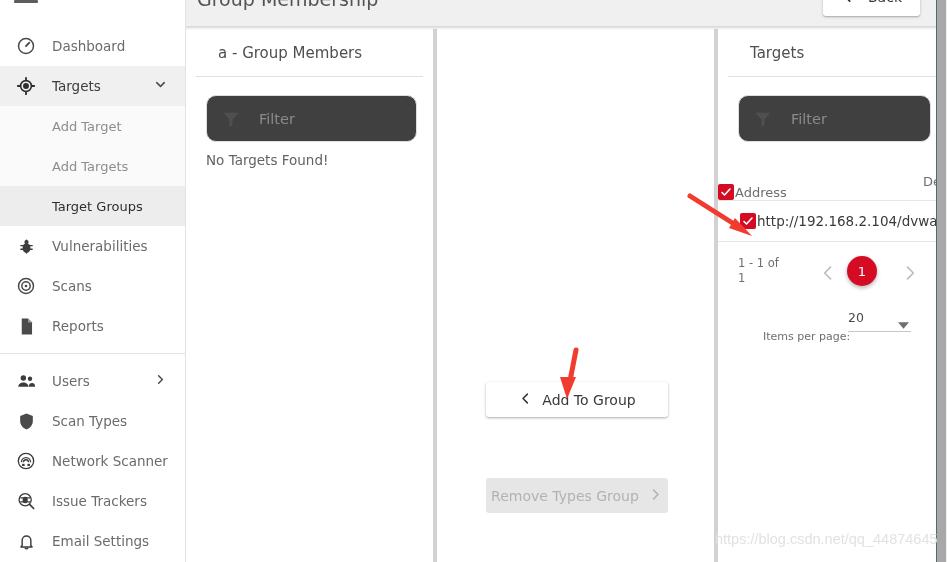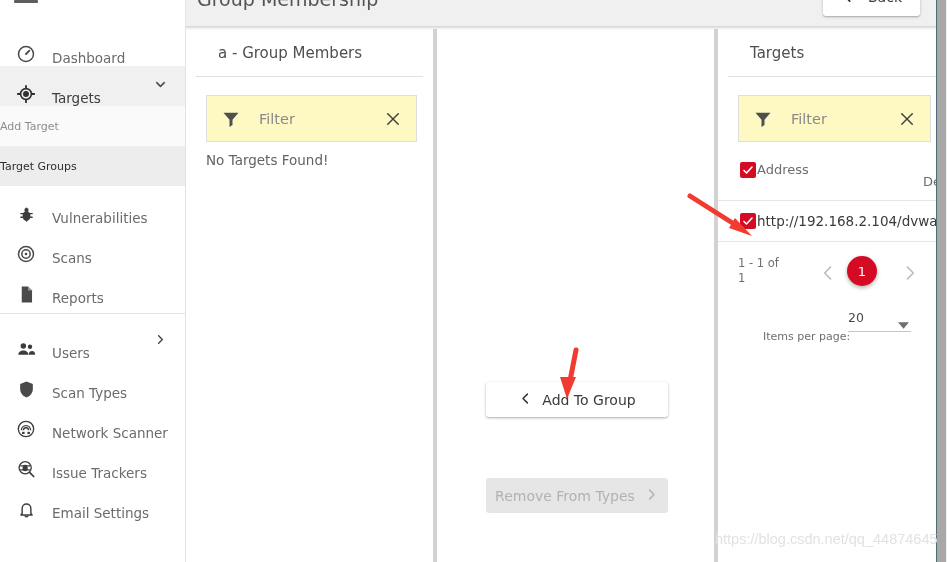--- a/index.html
+++ b/index.html
@@ -21,40 +21,40 @@
     overflow: hidden;
     z-index: 30;
   }
   .hamburger-stub {
     position: absolute; left: 14px; top: 0px;
     width: 24px; height: 3px; background: #5d5d5d; border-radius: 1px;
   }
   .nav-list { position: absolute; top: 26px; left: 0; width: 186px; }
   .nav-item {
     position: relative;
-    display: flex; align-items: flex-end;
+    display: flex; align-items: center;
     height: 40px;
     padding-left: 14px;
     cursor: pointer;
     color: #6b6b6b;
     font-size: 13.5px;
   }
   .nav-item.active-parent { background: #f0f0f0; color:#3c3c3c; }
   .nav-item .nav-icon {
     width: 24px; height: 24px; flex: 0 0 24px;
     display: flex; align-items: center; justify-content: center;
     color: #4a4a4a;
   }
   .nav-item .nav-label { margin-left: 14px; white-space: nowrap; }
   .nav-item .nav-chevron { position: absolute; right: 18px; top: 50%; transform: translateY(-50%); color:#4a4a4a; }
 
   .sub-item {
     display: flex; align-items: center;
-    height: 40px; 
-    font-size: 11px; color: #8d8d8d; cursor: pointer;
+    height: 40px; padding-left: 52px;
+    font-size: 13px; color: #8d8d8d; cursor: pointer;
     background: #fafafa;
   }
   .sub-item.selected { background: #ededed; color: #2e2e2e; }
 
   .nav-divider { height: 1px; background: #e3e3e3; margin: 7px 0 7px 0; }
 
   
   #topbar {
     position: absolute; left: 186px; top: 0; width: 761px; height: 26px;
     background: #f0f0f0;
@@ -104,23 +104,23 @@
     height: 48px; display: flex; align-items: center;
     padding-left: 22px;
     font-size: 15px; color: #4f4f4f;
     border-bottom: 1px solid #e0e0e0;
     margin: 0 10px 0 10px;
   }
   .filter-box {
     margin: 18px 16px 0 20px;
     height: 47px;
     border: 1px solid #dedede;
-    border-radius: 0;
+    border-radius: 10px;
     display: flex; align-items: center;
-    background: #fef9c3;
+    background: #404040;
     cursor: text;
   }
   .filter-icon { margin-left: 14px; color: #5b5b5b; display:flex; }
   .filter-text { margin-left: 18px; flex: 1; font-size: 14.5px; color: #8a8a8a; }
   .filter-clear { margin-right: 14px; color: #4a4a4a; cursor: pointer; display:flex; }
   .empty-msg {
     margin: 10px 0 16px 20px; font-size: 13.5px; color: #636363;
   }
 
   
@@ -150,22 +150,21 @@
   }
 
   
   #right-panel {
     position: absolute; left: 532px; top: 0; width: 229px; height: 533px;
     background: #fff; overflow: hidden;
   }
   .tbl-head-row {
     margin-top: 20px;
     height: 38px;
-    display: flex; align-items: flex-start;
-    padding-left: 22px;
+    display: flex; align-items: flex-end;
     font-size: 13px; color: #6e6e6e;
     position: relative;
   }
   .tbl-body-row {
     height: 42px;
     display: flex; align-items: center;
     padding-left: 22px;
     font-size: 13.5px; color: #3a3a3a;
     border-top: 1px solid #e7e7e7;
     border-bottom: 1px solid #e7e7e7;
@@ -272,20 +271,23 @@
         <span class="nav-label">Targets</span>
         <span class="nav-chevron">
           <svg width="15" height="15" viewBox="0 0 24 24" fill="none" stroke="currentColor" stroke-width="2.4" stroke-linecap="round" stroke-linejoin="round">
               <polyline points="6 9 12 15 18 9"></polyline>
             </svg>
         </span>
       </div>
 
       <div class="sub-item">
         <span>Add Target</span>
+      </div>
+      <div class="sub-item">
+        <span>Add Targets</span>
       </div>
       <div class="sub-item selected">
         <span>Target Groups</span>
       </div>
 
       <div class="nav-item">
         <span class="nav-icon">
           <svg width="19" height="19" viewBox="0 0 24 24" fill="#3c3c3c">
             <ellipse cx="12" cy="14" rx="5" ry="6.2"></ellipse>
             <circle cx="12" cy="6.4" r="2.7"></circle>
@@ -428,21 +430,21 @@
       <div class="mid-btn" id="add-to-group-btn">
         <span>
           <svg width="15" height="15" viewBox="0 0 24 24" fill="none" stroke="#333" stroke-width="2.3" stroke-linecap="round" stroke-linejoin="round">
               <polyline points="15 5 8 12 15 19"></polyline>
             </svg>
         </span>
         <span>Add To Group</span>
       </div>
 
       <div class="mid-btn" id="remove-from-group-btn">
-        <span>Remove From Types</span>
+        <span>Remove Types Group</span>
         <span>
           <svg width="15" height="15" viewBox="0 0 24 24" fill="none" stroke="#b2b2b2" stroke-width="2.3" stroke-linecap="round" stroke-linejoin="round">
               <polyline points="9 5 16 12 9 19"></polyline>
             </svg>
         </span>
       </div>
     </section>
 
     <section id="right-panel">
       <div class="panel-header">Targets</div>

